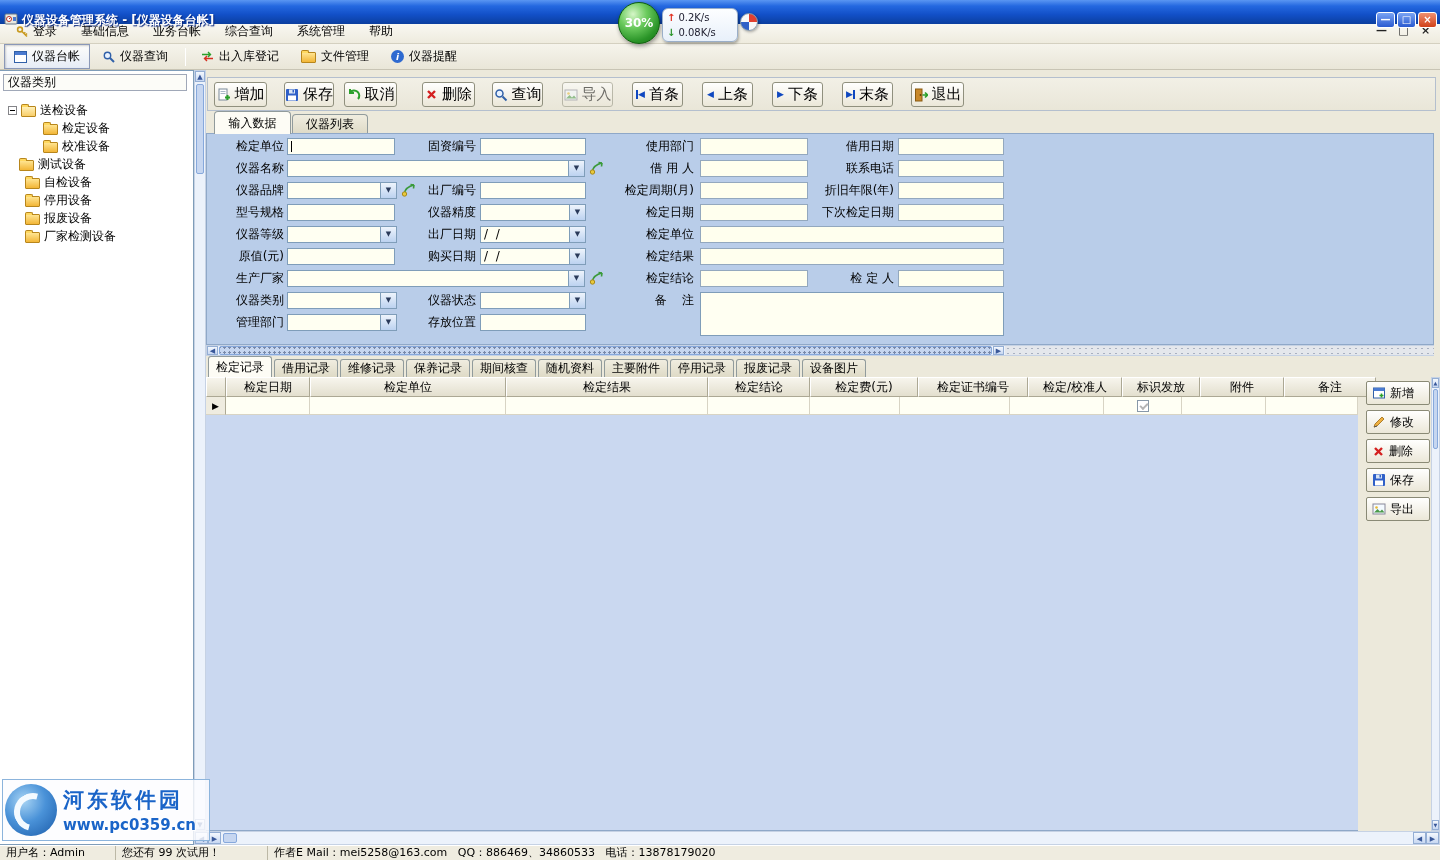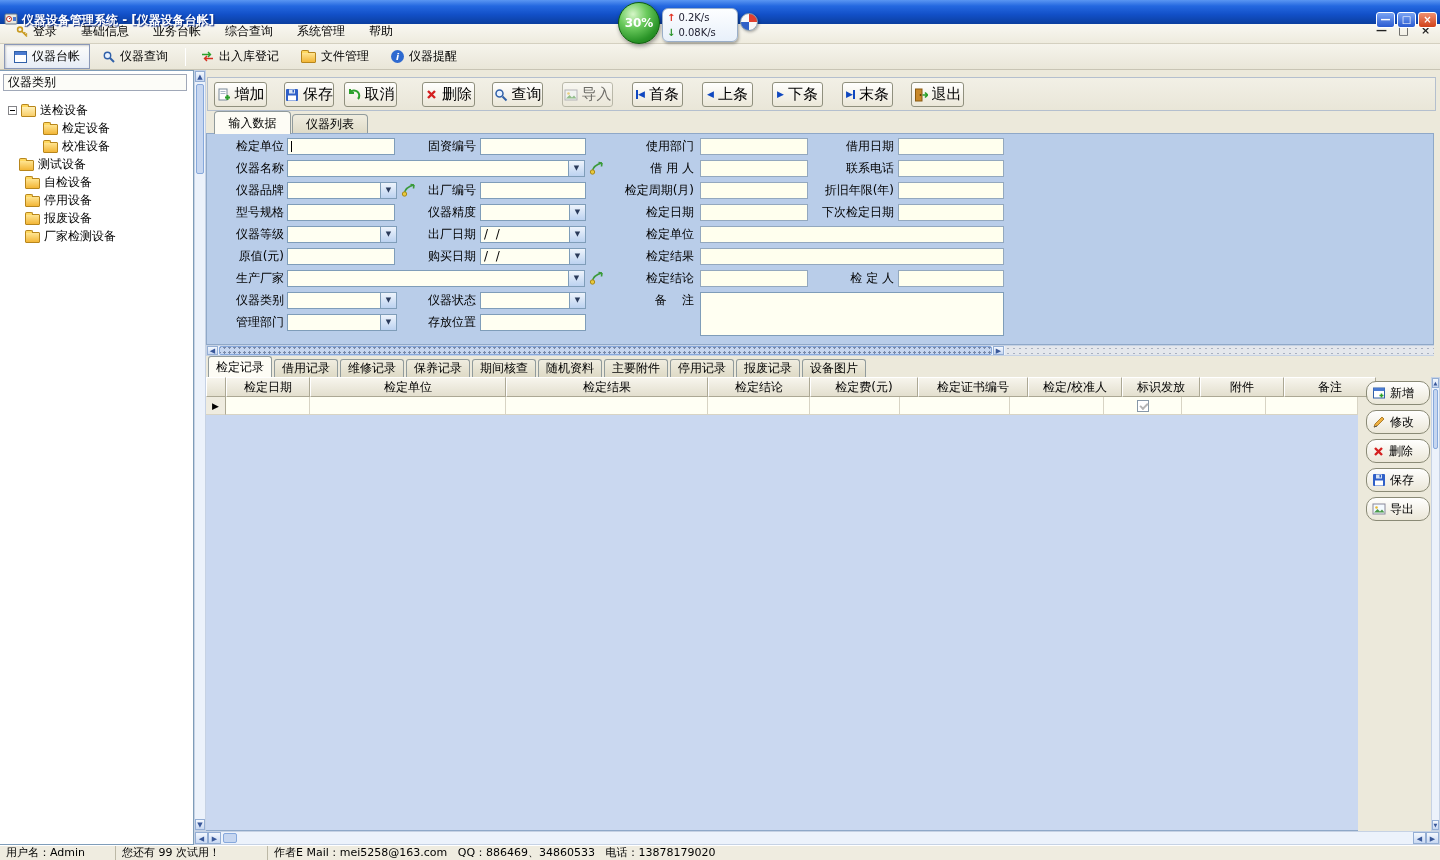--- a/index.html
+++ b/index.html
@@ -86,21 +86,21 @@
 .gh{height:20px;background:linear-gradient(180deg,#F7F5ED,#E3DFCE);border-top:1px solid #FFF;border-left:1px solid #FFF;border-right:1px solid #ACA894;border-bottom:1px solid #ACA894;text-align:center;line-height:18px;font-size:12px;overflow:hidden;flex:none;white-space:nowrap}
 .grid-row{position:absolute;left:206px;top:397px;width:1152px;height:18px;display:flex;background:#FFFFF4}
 .gc{height:18px;border-right:1px solid #D8D4C4;border-bottom:1px solid #D8D4C4;flex:none;display:flex;align-items:center;justify-content:center}
 .gc.indicator{background:#EFECE0;border-right:1px solid #ACA894}
 .row-marker{font-size:9px;color:#000}
 .cbx{width:12px;height:12px;background:#fff;border:1px solid #8898A8;position:relative}
 .cbx:after{content:"";position:absolute;left:2px;top:2px;width:6px;height:3px;border-left:2px solid #B4B4B4;border-bottom:2px solid #B4B4B4;transform:rotate(-45deg)}
 .grid-empty{position:absolute;left:206px;top:415px;width:1152px;height:416px;background:#CAD8F0;border-bottom:1px solid #8FA8C8}
 
 
-.sbtn{position:absolute;left:1366px;width:64px;height:24px;display:flex;align-items:center;gap:4px;padding-left:5px;background:linear-gradient(180deg,#FFFFFE,#EBE7D8);border:1px solid #8A8A76;border-radius:10px;font-size:12px;white-space:nowrap}
+.sbtn{position:absolute;left:1366px;width:64px;height:24px;display:flex;align-items:center;gap:4px;padding-left:5px;background:linear-gradient(180deg,#FFFFFE,#EBE7D8);border:1px solid #8A8A76;border-radius:2px;font-size:12px;white-space:nowrap}
 
 
 .statusbar{position:absolute;left:0;top:845px;width:1440px;height:15px;background:#EFECE0;border-top:1px solid #fff;display:flex;font-size:11px;line-height:13px}
 .spanel{border-right:1px solid #BCB8A6;padding:0 6px;white-space:pre;overflow:hidden}
 
 
 .watermark{position:absolute;left:2px;top:779px;width:208px;height:62px;background:rgba(252,253,255,.82);border:1px solid #8CB4DC;display:flex;align-items:center;z-index:40;padding:2px}
 .wlogo{width:52px;height:52px;border-radius:50%;background:radial-gradient(circle at 36% 32%,#A8D4F4 0%,#4A92D8 45%,#1A5AA8 100%);position:relative;flex:none}
 .wlogo:after{content:"";position:absolute;left:9px;top:9px;width:26px;height:26px;border:6px solid transparent;border-top-color:#F4FAFF;border-left-color:#F4FAFF;border-radius:50%;transform:rotate(-30deg)}
 .wtext{margin-left:6px}
@@ -554,14 +554,21 @@
     <span class="sq" style="left:1218px;top:0;width:13px;height:12px;line-height:12px">◀</span>
     <span class="sq" style="left:1231px;top:0;width:13px;height:12px;line-height:12px">▶</span>
   </div>
 
   <div class="statusbar">
     <div class="spanel" style="width:116px">用户名：Admin</div>
     <div class="spanel" style="width:152px">您还有 99 次试用！</div>
     <div class="spanel" style="flex:1;border-right:none">作者E Mail：mei5258@163.com   QQ：886469、34860533   电话：13878179020</div>
   </div>
 
+  <div class="watermark">
+    <div class="wlogo"></div>
+    <div class="wtext">
+      <div class="wname">河东软件园</div>
+      <div class="wurl">www.pc0359.cn</div>
+    </div>
+  </div>
 
 </div>
 
 </body></html>

